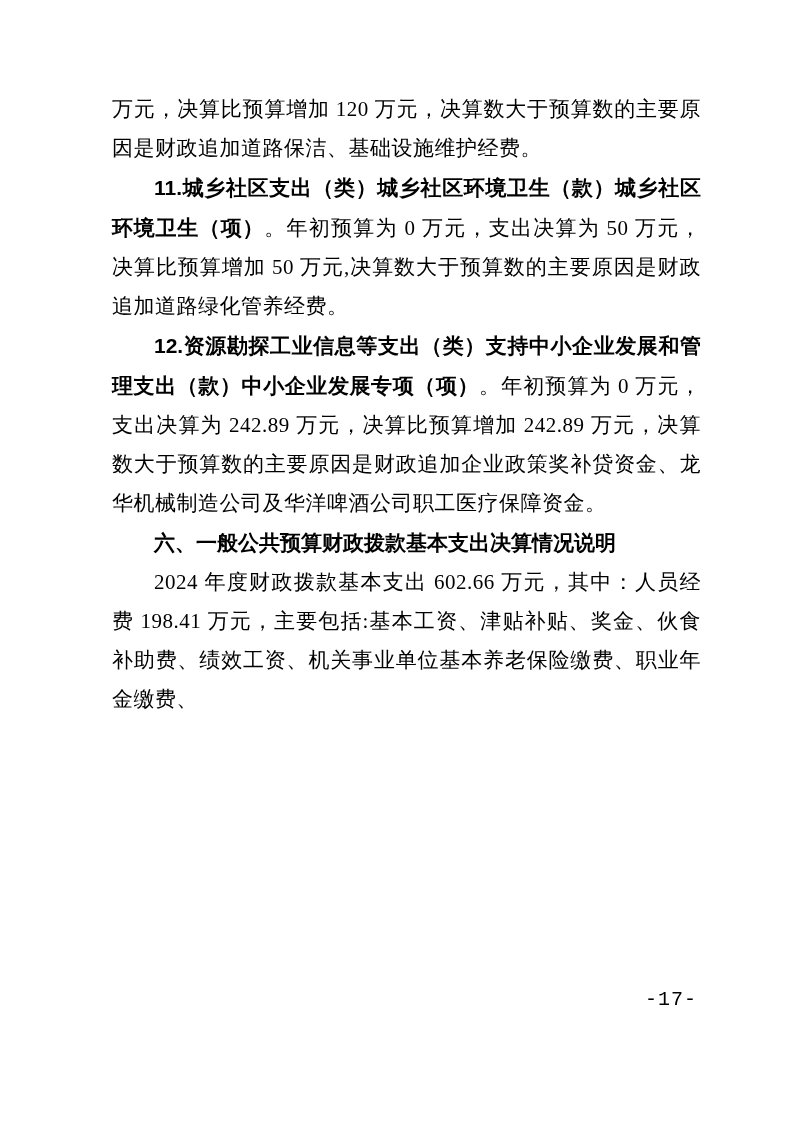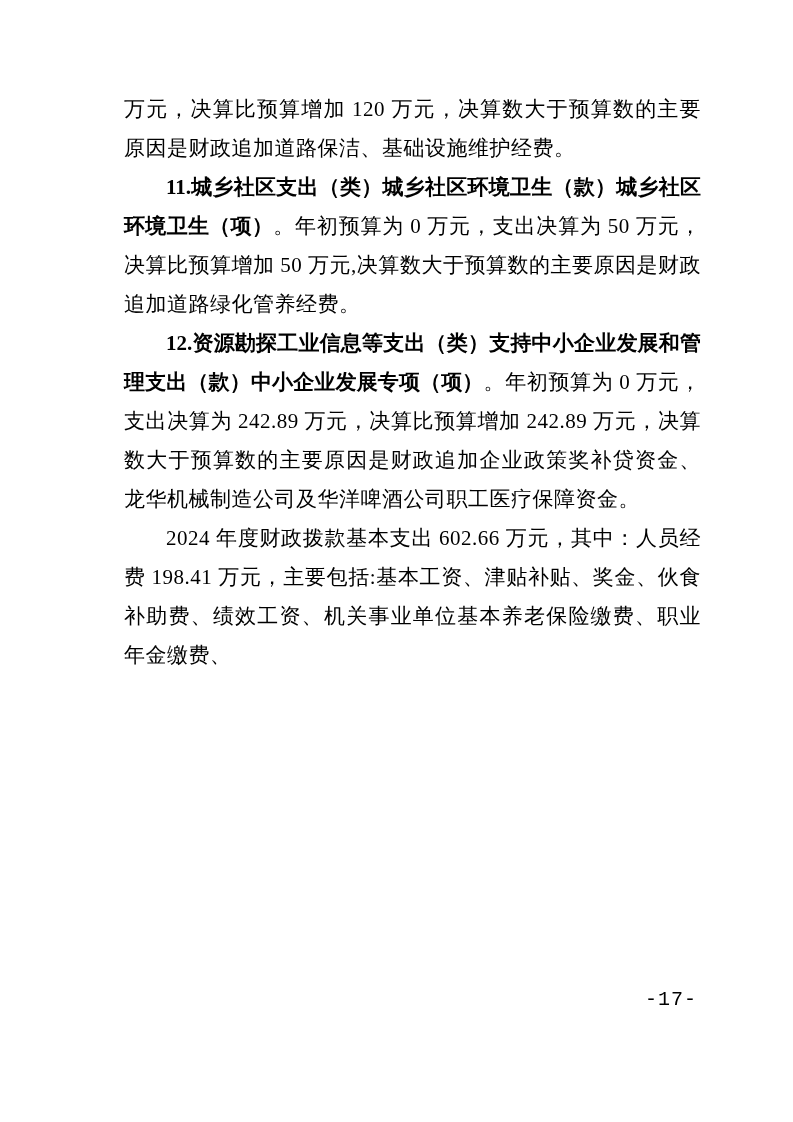--- a/index.html
+++ b/index.html
@@ -12,40 +12,40 @@
     width: 793px;
     height: 1122px;
     margin: 0 auto;
     background: #ffffff;
     overflow: hidden;
     font-family: "Liberation Serif", "DejaVu Serif", serif;
     color: #000000;
   }
   .content {
     position: absolute;
-    left: 124px;
+    left: 112px;
     right: 92px;
     top: 90px;
   }
   .para {
     margin: 0;
     font-size: 21px;
     line-height: 39px;
     text-align: justify;
     letter-spacing: 0.5px;
   }
   .para.indent {
     text-indent: 2em;
   }
   .run {
     font-weight: normal;
   }
   .run-bold {
     font-weight: bold;
-    font-family: Liberation Serif, serif;
+    font-family: Liberation Sans, sans-serif;
     letter-spacing: 0px;
   }
   .para.heading {
     text-indent: 2em;
   }
   .page-number {
     position: absolute;
     right: 96px;
     top: 988px;
     font-size: 20px;
@@ -54,16 +54,17 @@
   }
 </style>
 </head>
 <body>
 
 <div class="page">
   <div class="content">
       <p class="para"><span class="run">万元，决算比预算增加 120 万元，决算数大于预算数的主要原因是财政追加道路保洁、基础设施维护经费。</span></p>
       <p class="para indent"><span class="run-bold">11.城乡社区支出（类）城乡社区环境卫生（款）城乡社区环境卫生（项）</span><span class="run">。年初预算为 0 万元，支出决算为 50 万元，决算比预算增加 50 万元,决算数大于预算数的主要原因是财政追加道路绿化管养经费。</span></p>
       <p class="para indent"><span class="run-bold">12.资源勘探工业信息等支出（类）支持中小企业发展和管理支出（款）中小企业发展专项（项）</span><span class="run">。年初预算为 0 万元，支出决算为 242.89 万元，决算比预算增加 242.89 万元，决算数大于预算数的主要原因是财政追加企业政策奖补贷资金、龙华机械制造公司及华洋啤酒公司职工医疗保障资金。</span></p>
+      <p class="para indent heading"><span class="run-bold">六、一般公共预算财政拨款基本支出决算情况说明</span></p>
       <p class="para indent"><span class="run">2024 年度财政拨款基本支出 602.66 万元，其中：人员经费 198.41 万元，主要包括:基本工资、津贴补贴、奖金、伙食补助费、绩效工资、机关事业单位基本养老保险缴费、职业年金缴费、</span></p>
     </div>
   <div class="page-number">-17-</div>
 </div>
 
 </body></html>

